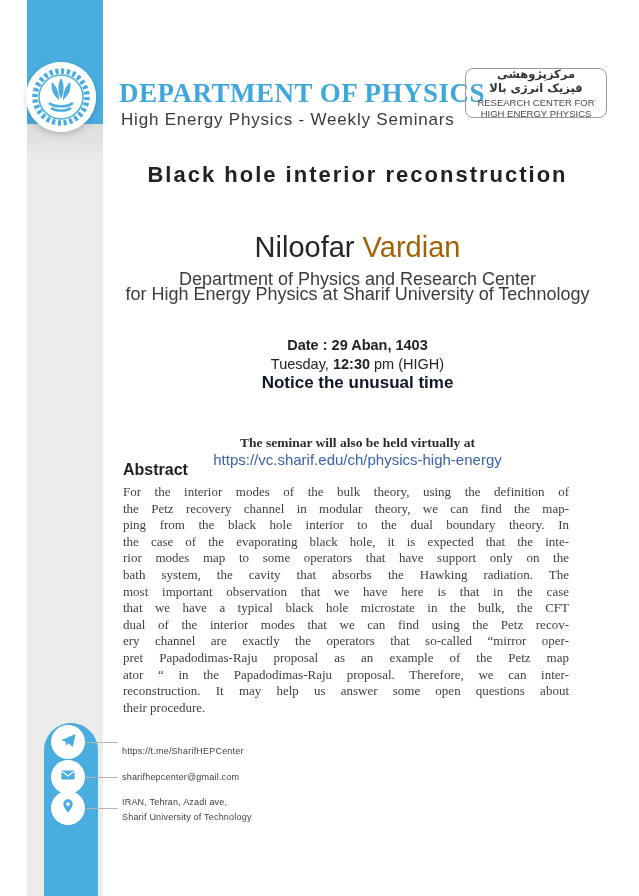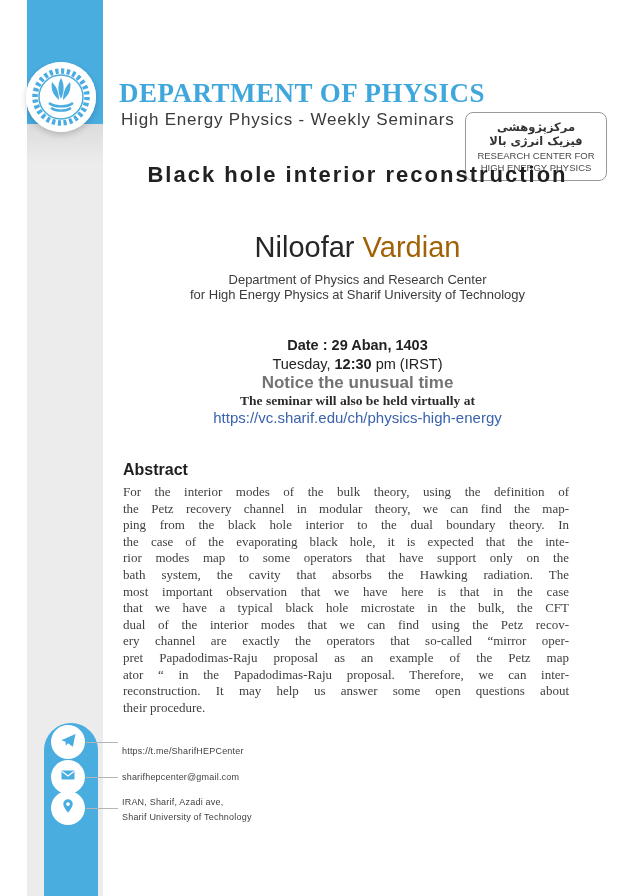--- a/index.html
+++ b/index.html
@@ -20,38 +20,38 @@
         border-radius:27px 27px 0 0;}
   .contact-circle{position:absolute;left:51px;width:34px;height:34px;border-radius:50%;
                   background:#fff;display:flex;align-items:center;justify-content:center;}
   .connector{position:absolute;left:86px;width:32px;height:0;border-top:1px solid #b5b5b5;}
 
   
   .dept{position:absolute;left:119px;top:80px;font-family:"Liberation Serif", serif;
         font-weight:bold;font-size:27px;line-height:27px;color:#3fa7db;letter-spacing:.5px;}
   .subtitle{position:absolute;left:121px;top:110px;font-size:17px;line-height:19px;
             color:#3a3a3a;letter-spacing:.8px;}
-  .hep-box{position:absolute;left:465px;top:68px;width:142px;height:69px;border:1px solid #9a9a9a;
+  .hep-box{position:absolute;left:465px;top:68px;width:142px;height:50px;border:1px solid #9a9a9a;
            border-radius:8px;box-sizing:border-box;display:flex;flex-direction:column;
-           align-items:center;justify-content:center;padding:3px 2px;margin-top:44px;}
+           align-items:center;justify-content:center;padding:3px 2px;}
   .hep-fa{direction:rtl;font-family:"DejaVu Sans", sans-serif;font-weight:bold;
           font-size:11.5px;line-height:14px;color:#333;}
   .hep-en{font-size:9.5px;line-height:11.5px;color:#4a4a4a;text-align:center;letter-spacing:0;}
 
   
   .center-col{position:absolute;left:105px;width:505px;text-align:center;}
   .title{top:160px;font-weight:bold;font-size:22px;line-height:29px;letter-spacing:2px;
          color:#232021;}
   .speaker{top:231px;font-size:29px;line-height:32px;color:#262626;}
   .speaker .last{color:#a16207;}
-  .affil{top:272px;font-size:13px;line-height:15px;color:#3c3c3c;}
+  .affil{top:272px;font-size:18px;line-height:15px;color:#3c3c3c;}
   .sched{top:336px;font-size:14.5px;line-height:18.5px;color:#222;}
   .sched .b{font-weight:bold;}
-  .notice{font-weight:bold;font-size:17px;line-height:20px;color:#737373;}
-  .virtual{top:392px;}
+  .notice{font-weight:bold;font-size:17px;line-height:20px;color:#0f172a;}
+  .virtual{top:434px;}
   .virtual-text{font-family:"Liberation Serif", serif;font-weight:bold;font-size:13.5px;
                 line-height:17px;color:#2b2b2b;}
   .virtual-link{font-size:15px;line-height:18px;color:#3a62ae;text-decoration:none;display:block;}
 
   
   .abstract{position:absolute;left:123px;top:460px;width:446px;}
   .abs-head{font-weight:bold;font-size:16px;line-height:19px;color:#1e1e1e;text-align:left;}
   .abs-body{margin-top:5px;font-family:"Liberation Serif", serif;font-size:13px;
             color:#3f3f3f;}
   .abs-line{line-height:16.6px;height:16.6px;white-space:nowrap;text-align:justify;
@@ -108,21 +108,21 @@
   <div class="center-col affil">
     <div>Department of Physics and Research Center</div>
     <div>for High Energy Physics at Sharif University of Technology</div>
   </div>
 
   <div class="center-col sched">
     <div class="b">Date : 29 Aban, 1403</div>
     <div>
       <span>Tuesday,</span>
       <span class="b">12:30</span>
-      <span>pm (IRST)</span>
+      <span>pm (HIGH)</span>
     </div>
     <div class="notice">Notice the unusual time</div>
   </div>
 
   <div class="center-col virtual">
     <div class="virtual-text">The seminar will also be held virtually at</div>
     <a href="#" class="virtual-link">https://vc.sharif.edu/ch/physics-high-energy</a>
   </div>
 
   <div class="abstract">
@@ -171,17 +171,17 @@
     </span>
   </div>
 
   <div class="connector" style="top:742px;"></div>
   <div class="connector" style="top:777px;"></div>
   <div class="connector" style="top:808px;"></div>
 
   <a href="#" class="c-text" style="top:744px;">https://t.me/SharifHEPCenter</a>
   <a href="#" class="c-text" style="top:770px;">sharifhepcenter@gmail.com</a>
   <div class="c-text" style="top:795px;">
-    <div>IRAN, Sharif, Azadi ave,</div>
+    <div>IRAN, Tehran, Azadi ave,</div>
     <div>Sharif University of Technology</div>
   </div>
 
 </div>
 
 </body></html>

